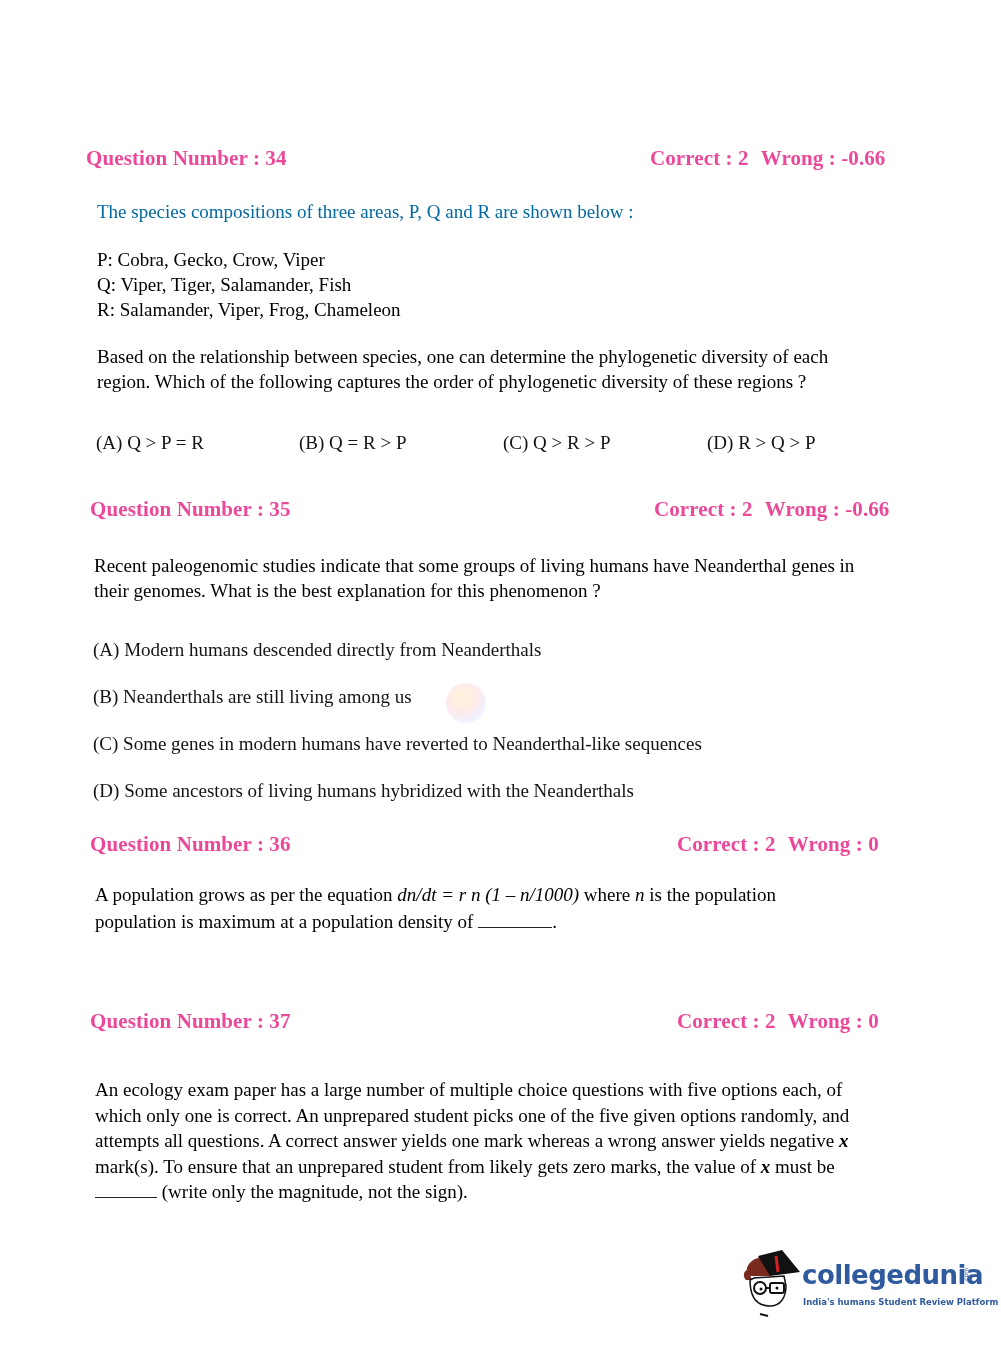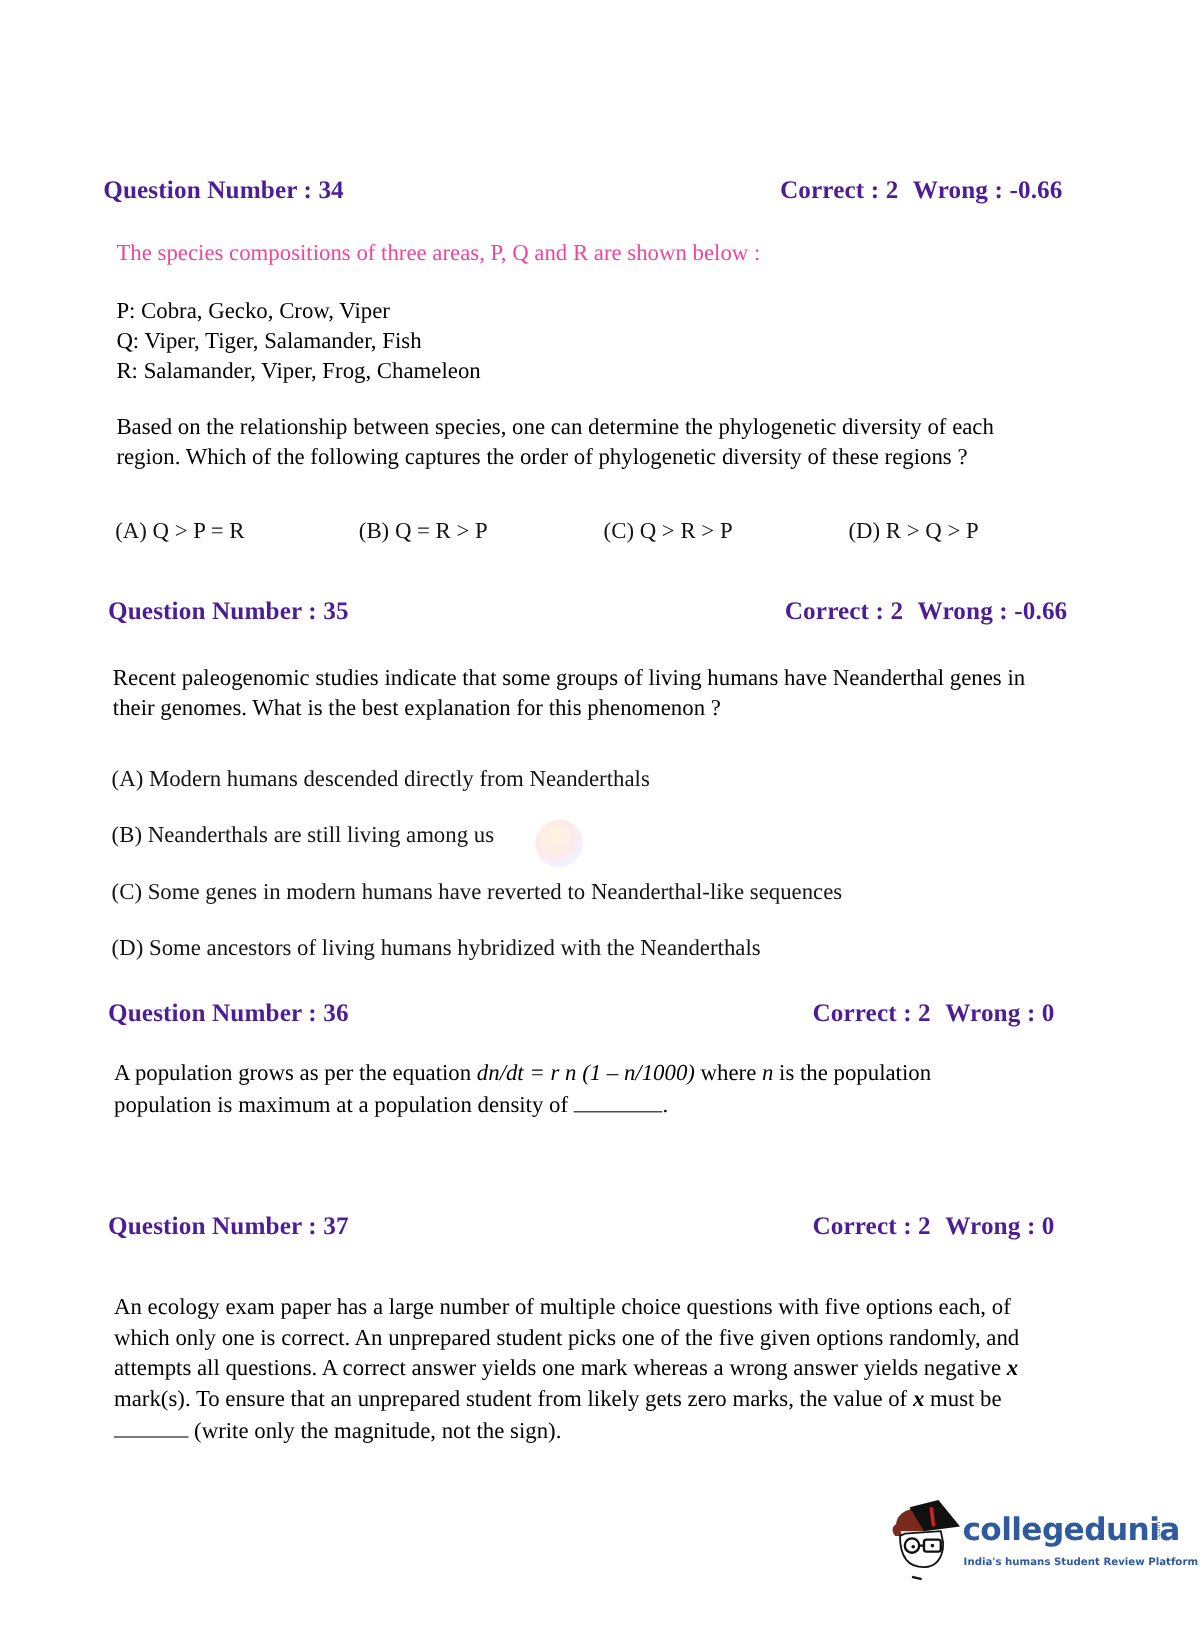--- a/index.html
+++ b/index.html
@@ -4,28 +4,28 @@
   <style>
     html, body { margin: 0; padding: 0; background: #ffffff; }
     body {
       width: 1001px; height: 1356px; position: relative; overflow: hidden;
       font-family: "Liberation Serif", "DejaVu Serif", serif;
       color: #111111;
     }
     .qhead {
       position: absolute; left: 0; width: 1001px; height: 30px;
       font-family: "Liberation Serif", serif; font-weight: bold; font-size: 21px;
-      color: #4c1d95; letter-spacing: 0.1px;
+      color: #ec4899; letter-spacing: 0.1px;
     }
     .qhead .qnum { position: absolute; top: 0; white-space: nowrap; }
     .qhead .marks { position: absolute; top: 0; white-space: nowrap; }
     .marks .gap { display: inline-block; width: 12px; }
     .text {
       position: absolute; font-size: 19px; line-height: 25px; white-space: nowrap;
-      color: #ec4899;
+      color: #0369a1;
     }
     .para { position: absolute; font-size: 19px; line-height: 25px; color: #000000; }
     .para span.line { display: block; white-space: nowrap; }
     .opt { position: absolute; font-size: 19px; white-space: nowrap; color: #141414; }
     i.var { font-style: italic; }
     .blank { display: inline-block; border-bottom: 1px solid #222; height: 18px; vertical-align: baseline; }
 
     
     .watermark {
       position: absolute; left: 446px; top: 683px; width: 40px; height: 40px; border-radius: 50%;

